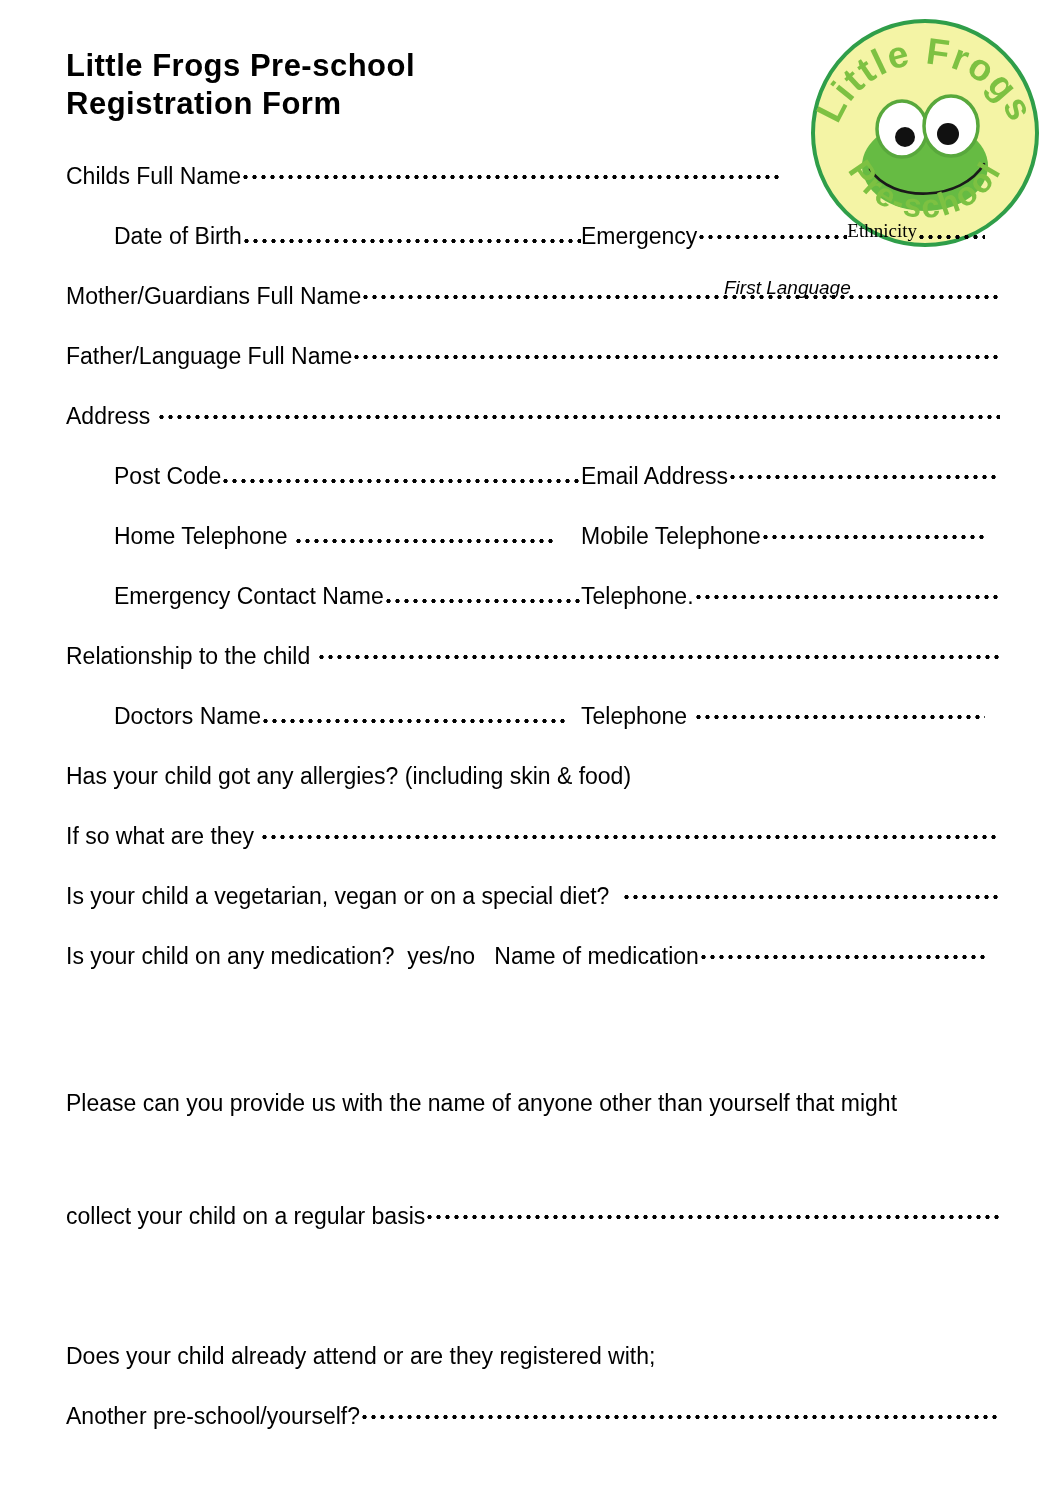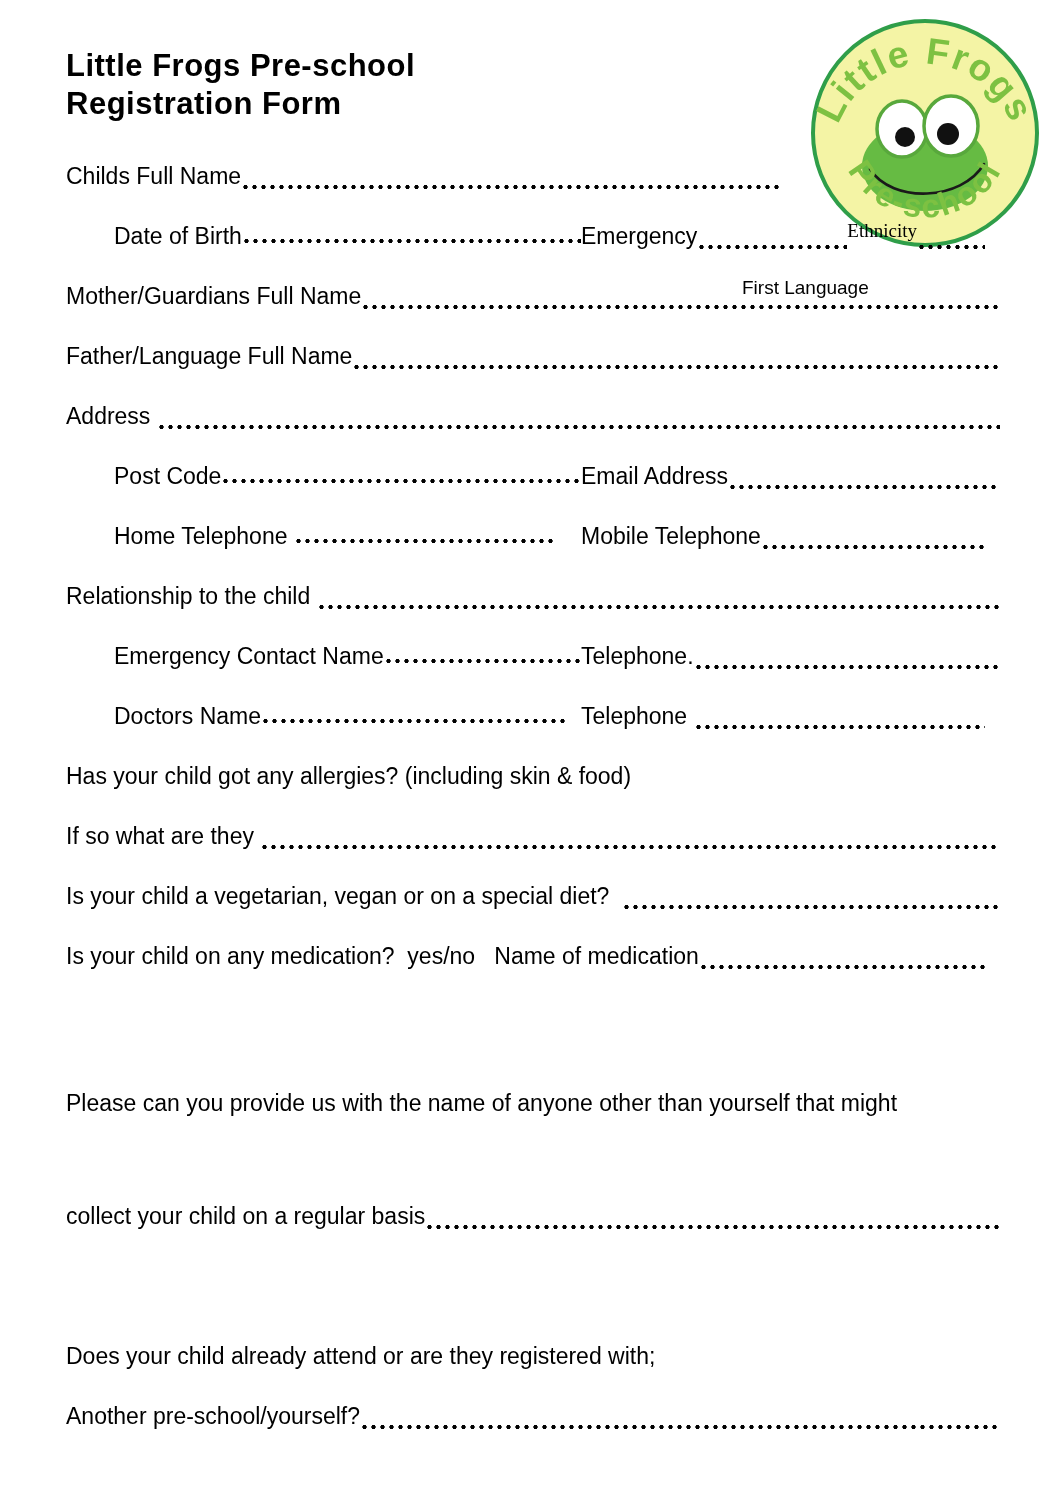--- a/index.html
+++ b/index.html
@@ -17,21 +17,21 @@
   .logo { position:absolute; top:16px; right:16px; }
   .badge-bg { fill:#f4f4a5; stroke:#2f9e49; stroke-width:4; }
   .arc-text { fill:#7dc142; font-family:"Liberation Sans", sans-serif; font-weight:bold; letter-spacing:2px; }
   .frog-head { fill:#66bb43; }
   .eye { fill:#ffffff; stroke:#58a83c; stroke-width:3.5; }
   .pupil { fill:#111111; }
   .smile { fill:none; stroke:#1a1a1a; stroke-width:2.6; stroke-linecap:round; }
 
   .form { margin-top:40px; }
   .row {
-    display:flex; align-items:flex-end; position:relative;
+    display:flex; align-items:center; position:relative;
     font-size:23px; line-height:27px;
     margin-top:33px;
     white-space:pre-wrap;
   }
   .row.first { margin-top:24px; }
   .para { margin-top:33px; font-size:23px; line-height:40px; white-space:pre-wrap; }
   .para .row { margin-top:0; }
 
   .leader {
     flex:1 1 auto; display:inline-block; height:6px; min-width:20px;
@@ -41,22 +41,22 @@
     background-position: left bottom;
   }
   .leader.fixed { flex:0 0 auto; }
   .col-left { flex:0 0 467px; display:flex; align-items:baseline; white-space:pre-wrap;margin-left:48px; }
   .gap { flex:0 0 28px; }
   .gap-sm { flex:0 0 12px; }
   .end-220 { margin-right:220px; }
   .end-15 { margin-right:15px; }
   .raised { position:relative; top:-6px; font-size:19px;font-family:Liberation Serif, serif; }
   .float-label {
-    position:absolute; left:676px; bottom:13px;
-    font-size:19px; line-height:19px;
+    position:absolute; left:658px; bottom:13px;
+    font-size:19px; line-height:19px;font-style:italic;
   }
 </style>
 </head>
 <body>
 
 <svg class="logo" width="234" height="234" viewBox="0 0 234 234">
   <circle cx="117" cy="117" r="112" class="badge-bg"></circle>
   <defs>
     <path id="arcTop" d="M 25 140 A 92 92 0 0 1 209 140" fill="none"></path>
     <path id="arcBottom" d="M 37 147 A 86 86 0 0 0 197 147" fill="none"></path>
@@ -129,30 +129,30 @@
     <span class="col-left">
       <span>Home Telephone </span>
       <span class="leader"></span>
       <span class="gap"></span>
     </span>
     <span>Mobile Telephone</span>
     <span class="leader end-15"></span>
   </div>
 
   <div class="row">
+    <span class="col-left">
+      <span>Emergency Contact Name</span>
+      <span class="leader"></span>
+    </span>
+    <span>Telephone.</span>
+    <span class="leader"></span>
+  </div>
+
+  <div class="row">
     <span>Relationship to the child </span>
-    <span class="leader"></span>
-  </div>
-
-  <div class="row">
-    <span class="col-left">
-      <span>Emergency Contact Name</span>
-      <span class="leader"></span>
-    </span>
-    <span>Telephone.</span>
     <span class="leader"></span>
   </div>
 
   <div class="row">
     <span class="col-left">
       <span>Doctors Name</span>
       <span class="leader"></span>
       <span class="gap-sm"></span>
     </span>
     <span>Telephone </span>

